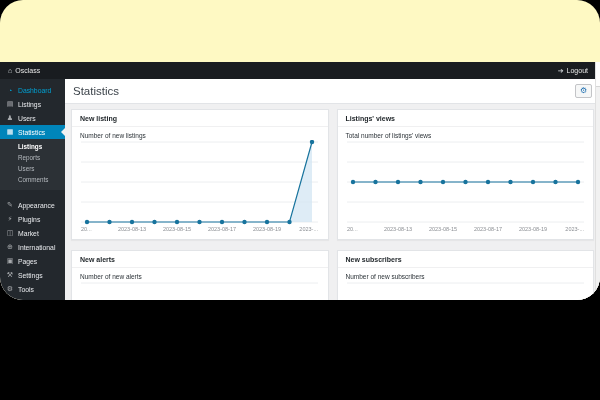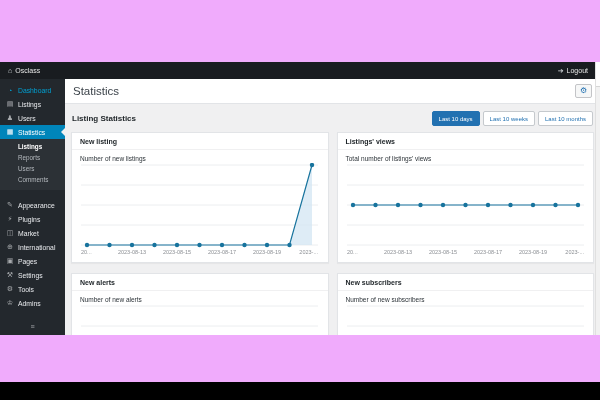--- a/index.html
+++ b/index.html
@@ -1,17 +1,17 @@
 <!DOCTYPE html>
 <html><head>
 <meta charset="utf-8">
 <style>
   html,body{margin:0;padding:0;background:#000;}
-  .screen{position:relative;width:600px;height:382px;background:#f0abfc;overflow:hidden;
-          font-family:"Liberation Sans","DejaVu Sans",sans-serif;}
+  .screen{position:relative;width:600px;height:300px;background:#fef9c3;overflow:hidden;
+          font-family:"Liberation Sans","DejaVu Sans",sans-serif;border-radius:23px;}
   .app{position:absolute;left:0;top:62px;width:600px;height:273px;background:#f0f0f1;overflow:hidden;}
   
   .topbar{position:absolute;top:0;left:0;right:0;height:17px;background:#191c20;color:#e6e6e6;
           display:flex;align-items:center;justify-content:space-between;padding:0 12px 0 8px;
           box-sizing:border-box;font-size:7px;z-index:5;}
   .brand,.logout{display:flex;align-items:center;gap:3px;cursor:pointer;}
   .brand .icon,.logout .icon{font-size:7px;color:#cfd3d7;}
   
   .frame-row{position:absolute;top:17px;left:0;right:0;bottom:0;display:flex;}
   .sidebar{width:65px;flex-shrink:0;background:#23282d;position:relative;padding-top:4px;box-sizing:border-box;}
@@ -137,28 +137,20 @@
       </nav>
 
       <div class="main">
         <div class="page-header">
           <h1>Statistics</h1>
           <button class="gear-btn">
             <span>⚙</span>
           </button>
         </div>
         <div class="content">
-          <div class="section-row">
-            <h2>Listing Statistics</h2>
-            <div class="filters" id="filters">
-                <button class="filter-btn active">Last 10 days</button>
-                <button class="filter-btn">Last 10 weeks</button>
-                <button class="filter-btn">Last 10 months</button>
-              </div>
-          </div>
           <div class="cards" id="cards">
   <section class="card">
     <header class="card-title">New listing</header>
     <div class="card-subtitle">Number of new listings</div>
     <svg class="chart" width="241" height="96">
                   <line x1="2" y1="2" x2="239" y2="2" stroke="#eceef0" stroke-width="1"></line>
                   <line x1="2" y1="22" x2="239" y2="22" stroke="#eceef0" stroke-width="1"></line>
                   <line x1="2" y1="42" x2="239" y2="42" stroke="#eceef0" stroke-width="1"></line>
                   <line x1="2" y1="62" x2="239" y2="62" stroke="#eceef0" stroke-width="1"></line>
                   <line x1="2" y1="82" x2="239" y2="82" stroke="#eceef0" stroke-width="1"></line>

